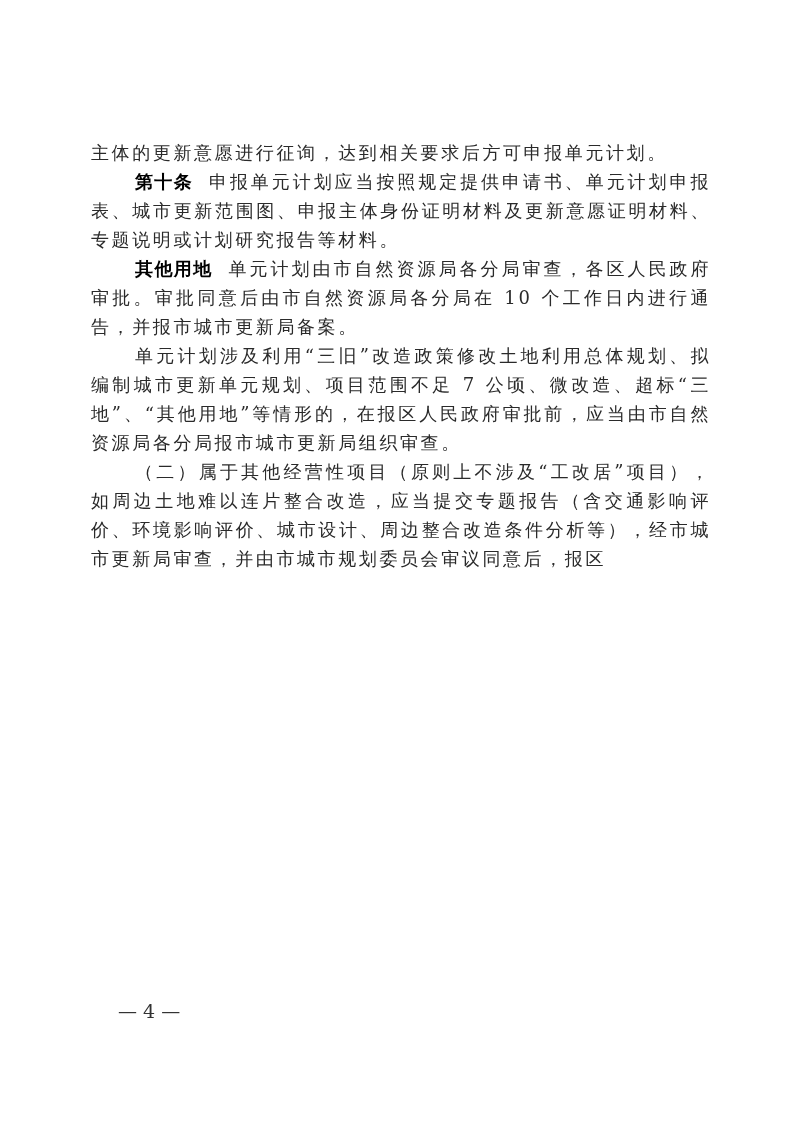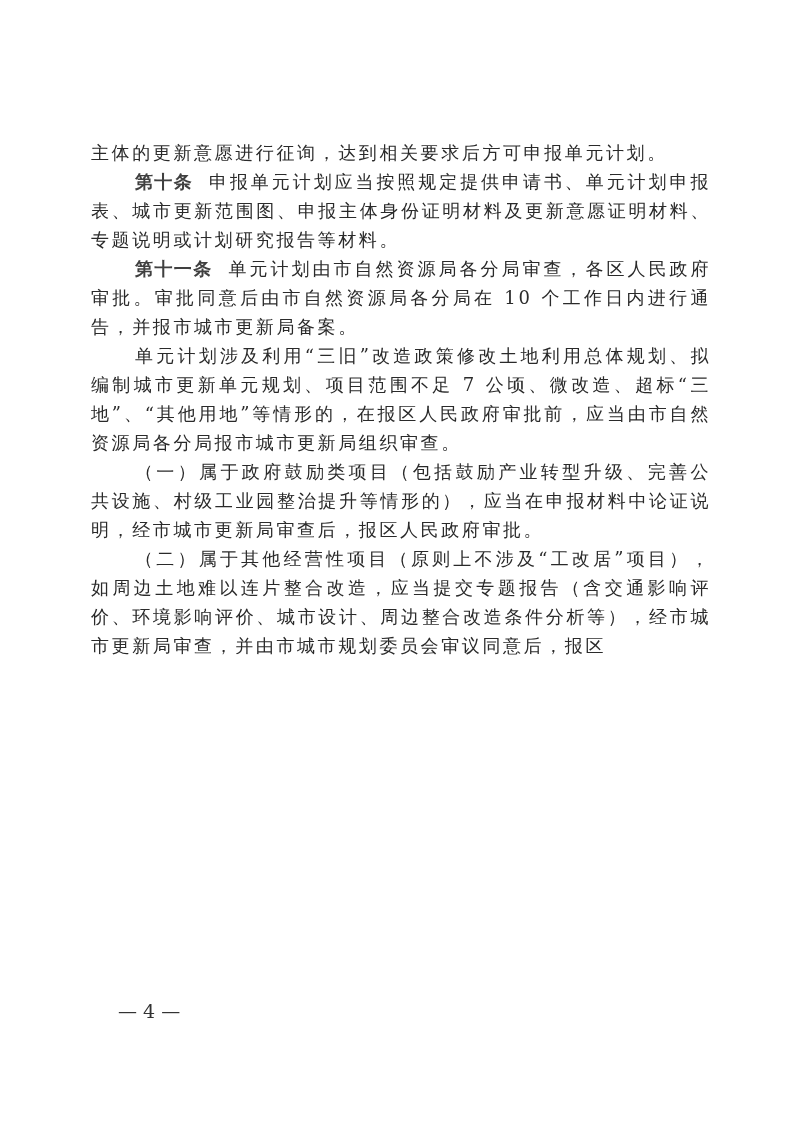--- a/index.html
+++ b/index.html
@@ -5,32 +5,31 @@
   html, body { margin: 0; padding: 0; background: #ffffff; }
   body { width: 793px; height: 1122px; position: relative; overflow: hidden; }
   .page {
     position: absolute; left: 91px; top: 138px; width: 620px;
     font-family: "DejaVu Serif", "Liberation Serif", serif;
     font-size: 18px; line-height: 29px; color: #2a2a2a;
     letter-spacing: 2.6px;
   }
   .para { margin: 0; text-align: justify; text-align-last: left; }
   .indent { text-indent: 44px; }
-  .heading { font-family: "DejaVu Sans", "Liberation Sans", sans-serif; font-weight: bold; letter-spacing: 1px; margin-right: 16px; color: #404040; }
+  .heading { font-family: "DejaVu Sans", "Liberation Sans", sans-serif; font-weight: bold; letter-spacing: 1px; margin-right: 16px; color: #000000; }
   .footer {
     position: absolute; left: 118px; top: 1000px;
     font-family: "DejaVu Serif", "Liberation Serif", serif;
     font-size: 19px; color: #333;
   }
 </style>
 </head>
 <body>
 
 <div class="page">
   <p class="para"><span>主体的更新意愿进行征询，达到相关要求后方可申报单元计划。</span></p>
   <p class="para indent"><span class="heading">第十条</span><span>申报单元计划应当按照规定提供申请书、单元计划申报表、城市更新范围图、申报主体身份证明材料及更新意愿证明材料、专题说明或计划研究报告等材料。</span></p>
-  <p class="para indent"><span class="heading">第十一条</span><span>单元计划由市自然资源局各分局审查，各区人民政府审批。审批同意后由市自然资源局各分局在 10 个工作日内进行通告，并报市城市更新局备案。</span></p>
+  <p class="para indent"><span class="heading">其他用地</span><span>单元计划由市自然资源局各分局审查，各区人民政府审批。审批同意后由市自然资源局各分局在 10 个工作日内进行通告，并报市城市更新局备案。</span></p>
   <p class="para indent"><span>单元计划涉及利用“三旧”改造政策修改土地利用总体规划、拟编制城市更新单元规划、项目范围不足 7 公顷、微改造、超标“三地”、“其他用地”等情形的，在报区人民政府审批前，应当由市自然资源局各分局报市城市更新局组织审查。</span></p>
-  <p class="para indent"><span>（一）属于政府鼓励类项目（包括鼓励产业转型升级、完善公共设施、村级工业园整治提升等情形的），应当在申报材料中论证说明，经市城市更新局审查后，报区人民政府审批。</span></p>
   <p class="para indent"><span>（二）属于其他经营性项目（原则上不涉及“工改居”项目），如周边土地难以连片整合改造，应当提交专题报告（含交通影响评价、环境影响评价、城市设计、周边整合改造条件分析等），经市城市更新局审查，并由市城市规划委员会审议同意后，报区</span></p>
 </div>
 
 <div class="footer">— 4 —</div>
 
 </body></html>

